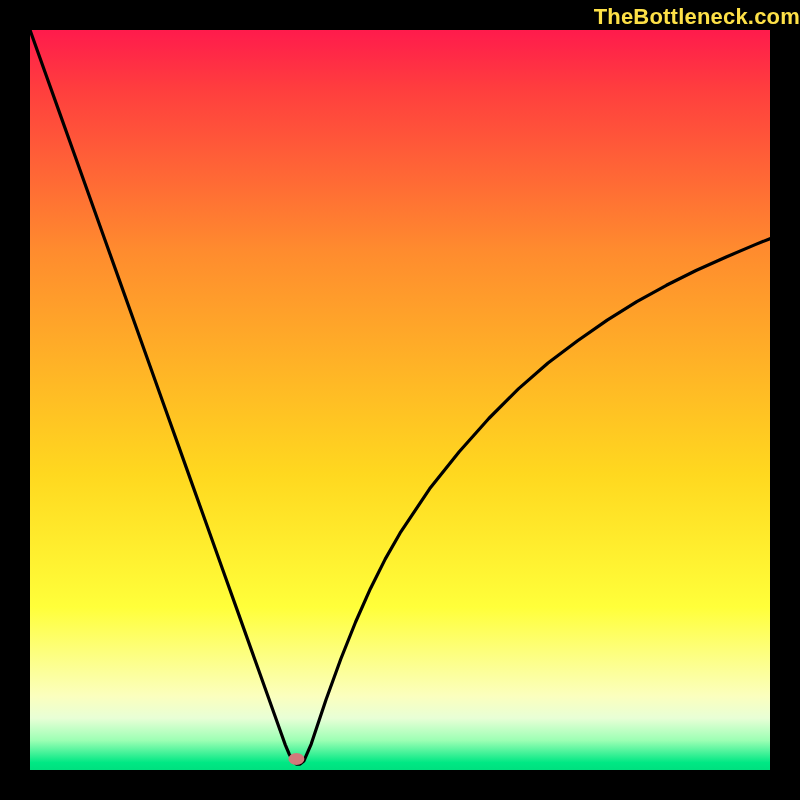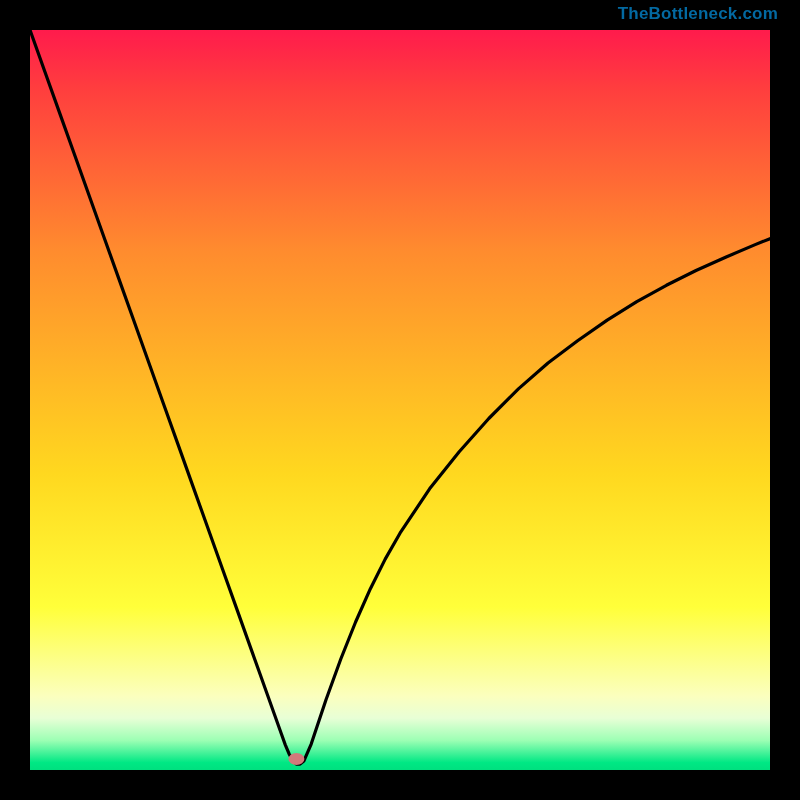--- a/index.html
+++ b/index.html
@@ -13,23 +13,23 @@
   }
   .frame {
     position: absolute;
     top: 0; left: 0;
     width: 800px; height: 800px;
     background: #000;
   }
   .watermark {
     position: absolute;
     top: 4px;
-    right: 22px;
-    color: #0369a1;
-    font-size: 17px;
+    right: 0;
+    color: #fde047;
+    font-size: 22px;
     font-weight: 600;
     letter-spacing: 0.2px;
     user-select: none;
   }
   .plot {
     position: absolute;
     top: 30px;
     left: 30px;
     width: 740px;
     height: 740px;

